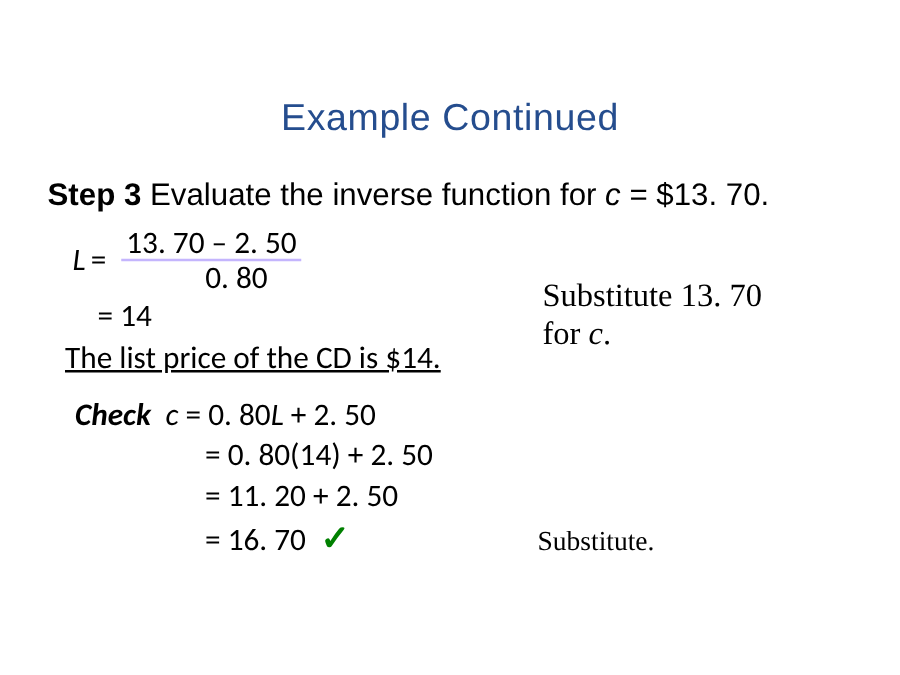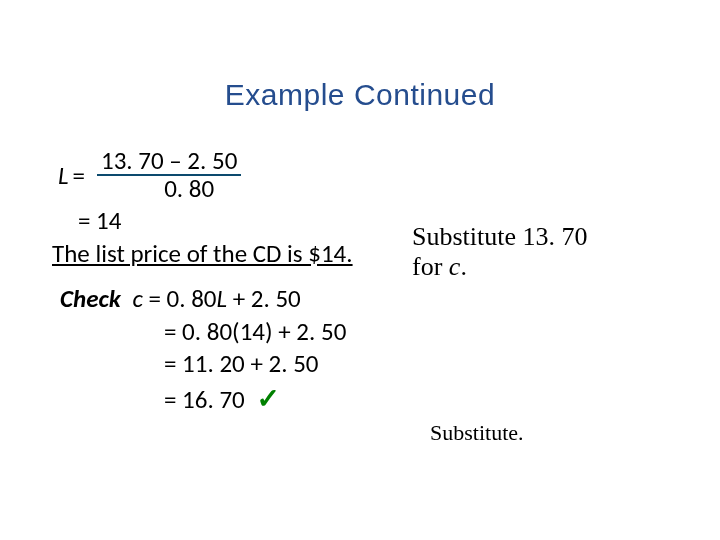--- a/index.html
+++ b/index.html
@@ -67,39 +67,39 @@
   .eq {
     margin-right: 12px;
   }
   .frac {
     display: inline-flex;
     flex-direction: column;
     align-items: center;
     line-height: 1.05;
   }
   .frac .num {
-    border-bottom: 2px solid #0c4a6e;
+    border-bottom: 2px solid #c4b5fd;
     padding: 0 4px 0px 4px;
   }
   .frac .den {
     padding-top: 0px;
     margin-left: 40px;
   }
   .res14 {
     padding-left: 40px;
     margin-top: 2px;
   }
   .conclusion {
     padding-left: 14px;
     margin-top: 2px;
     text-decoration: underline;
   }
   .note1 {
     position: absolute;
-    left: 412px;
+    left: 434px;
     top: 222px;
     font-family: "Times New Roman", serif;
     font-size: 26px;
     line-height: 1.15;
   }
   .note1 .var-c {
     font-style: italic;
   }
   .check-block {
     margin-top: 14px;
@@ -136,20 +136,23 @@
 </style>
 </head>
 <body>
 
 <div class="slide">
 
   <div class="title">Example Continued</div>
 
   <div class="body">
 
+    <div class="step-line">
+      <span class="bold">Step 3</span><span class="rest">  Evaluate the inverse function for </span><span class="rest var-c">c</span><span class="rest"> = $13. 70.</span>
+    </div>
 
     <div class="work-area">
       <div class="fraction-row">
         <span class="lvar">L</span>
         <span class="eq">=</span>
         <span class="frac">
           <span class="num">13. 70 – 2. 50</span>
           <span class="den">0. 80</span>
         </span>
       </div>

